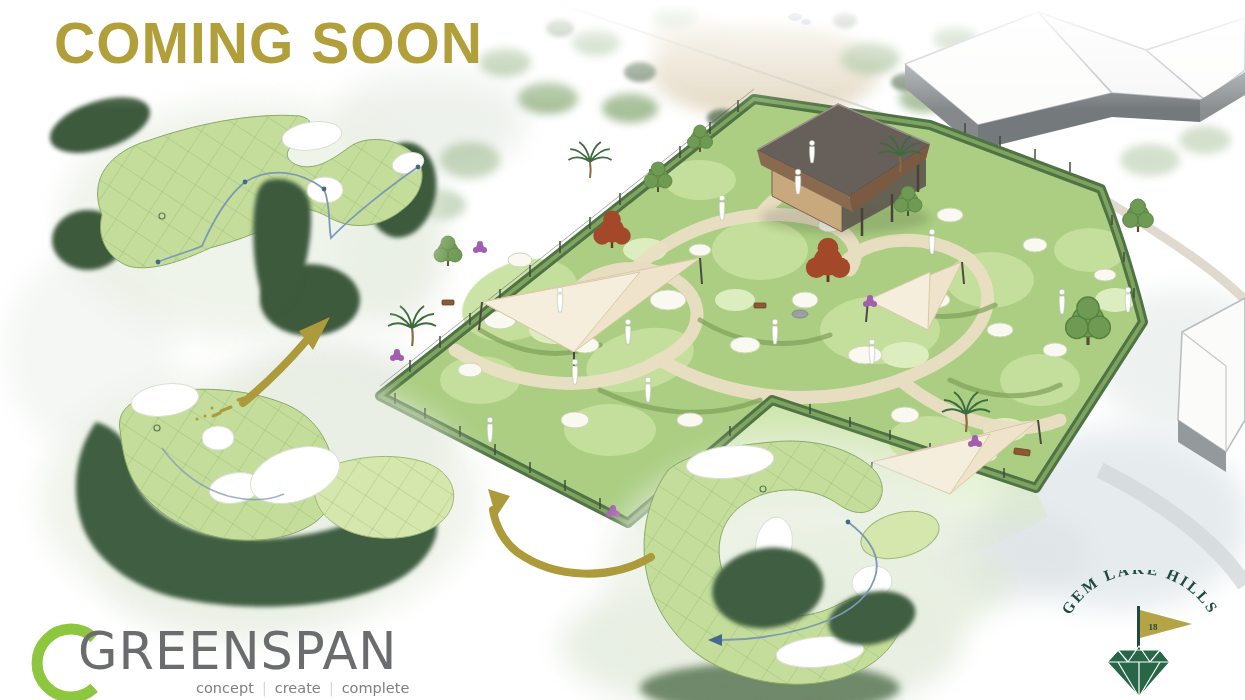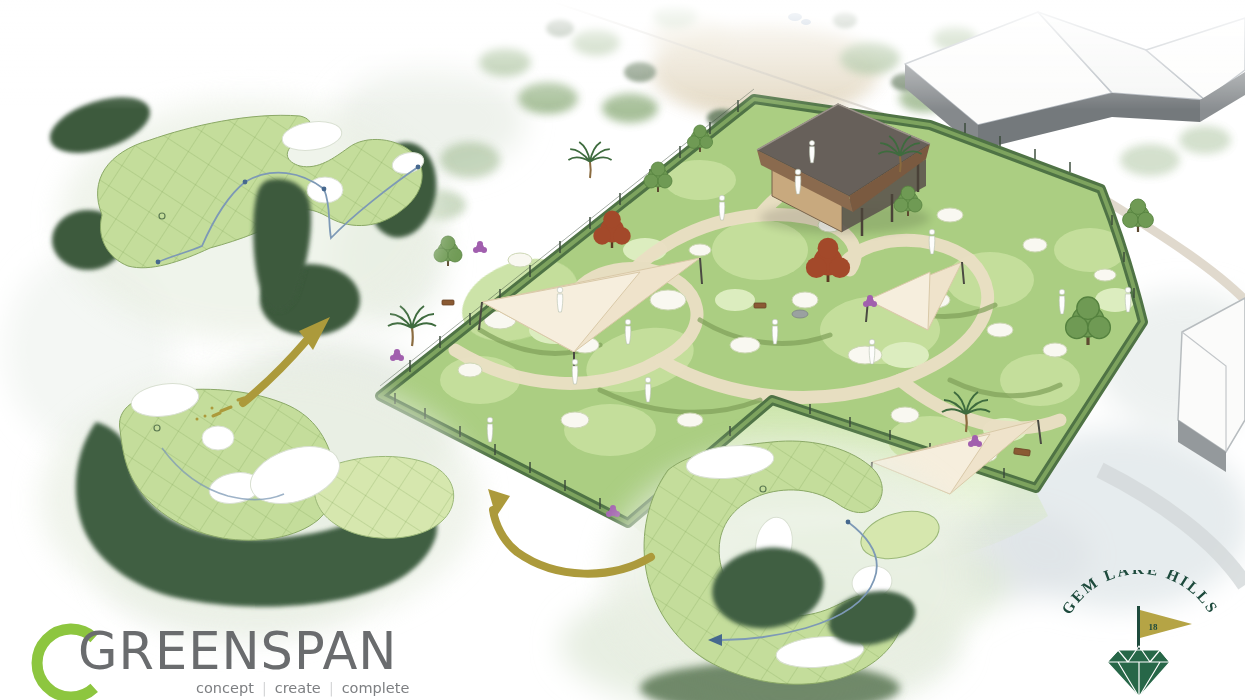--- a/index.html
+++ b/index.html
@@ -391,20 +391,21 @@
     </g>
     <g>
       <path d="M651,557 C612,580 556,580 517,552 C503,541 495,524 493,510" fill="none" stroke-width="8" stroke-linecap="round"></path>
       <polygon points="488,489 510,496 496,517" stroke="none"></polygon>
     </g>
   </g>
 
   <rect x="0" y="0" width="1245" height="110" fill="url(#fadeTop)"></rect>
 </svg>
 
+<div class="title">COMING SOON</div>
 
 <div class="greenspan">
   <svg class="gs-arc" width="86" height="88" viewBox="0 0 86 88">
     <path d="M 66.2,18.1 A 34,34 0 1 0 66.2,67.9" fill="none" stroke-width="11" stroke-linecap="butt" stroke="#8dc63f"></path>
   </svg>
   <div class="gs-name">GREENSPAN</div>
   <div class="gs-tagline">
     <span>concept</span><span class="sep">|</span><span>create</span><span class="sep">|</span><span>complete</span>
   </div>
 </div>

